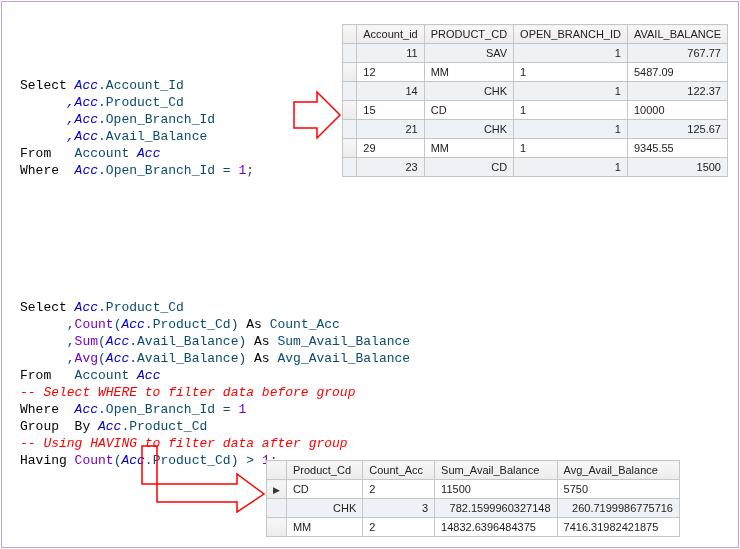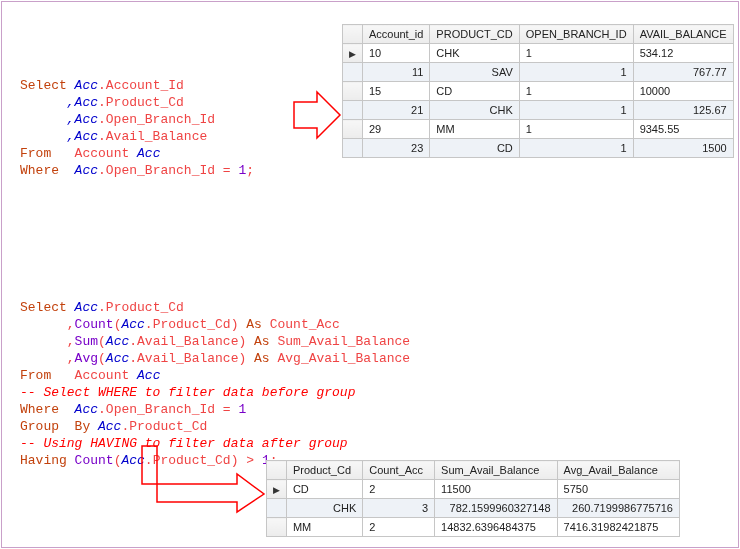--- a/index.html
+++ b/index.html
@@ -20,26 +20,26 @@
     position: relative;
     background: #fff;
   }
   .sql-block {
     position: absolute;
     white-space: pre;
     line-height: 17px;
   }
   .sql1 { left: 18px; top: 58px; }
   .sql2 { left: 18px; top: 280px; }
-  .kw { color: #c2410c; }
+  .kw { color: #000000; }
   .alias { color: #0000cc; font-style: italic; }
   .fn { color: #7800c8; }
   .num { color: #7800c8; }
   .cm { color: #ff0000; font-style: italic; }
-  .plain { color: #ef4444; }
+  .plain { color: #0c4a6e; }
 
   .arrow1 {
     position: absolute;
     left: 290px;
     top: 88px;
     width: 50px;
     height: 50px;
   }
   .arrow2 {
     position: absolute;
@@ -108,33 +108,40 @@
   <thead>
     <tr>
       <th class="row-selector"></th>
       <th>Account_id</th>
       <th>PRODUCT_CD</th>
       <th>OPEN_BRANCH_ID</th>
       <th>AVAIL_BALANCE</th>
     </tr>
   </thead>
   <tbody>
-    <tr>
-          <td class="row-selector current"></td>
-          <td>10</td>
-          <td>CHK</td>
-          <td>1</td>
-          <td>534.12</td>
-        </tr>
     <tr class="row-alt">
           <td class="row-selector"></td>
           <td>11</td>
           <td>SAV</td>
           <td>1</td>
           <td>767.77</td>
+        </tr>
+    <tr>
+          <td class="row-selector"></td>
+          <td>12</td>
+          <td>MM</td>
+          <td>1</td>
+          <td>5487.09</td>
+        </tr>
+    <tr class="row-alt">
+          <td class="row-selector"></td>
+          <td>14</td>
+          <td>CHK</td>
+          <td>1</td>
+          <td>122.37</td>
         </tr>
     <tr>
           <td class="row-selector"></td>
           <td>15</td>
           <td>CD</td>
           <td>1</td>
           <td>10000</td>
         </tr>
     <tr class="row-alt">
           <td class="row-selector"></td>

